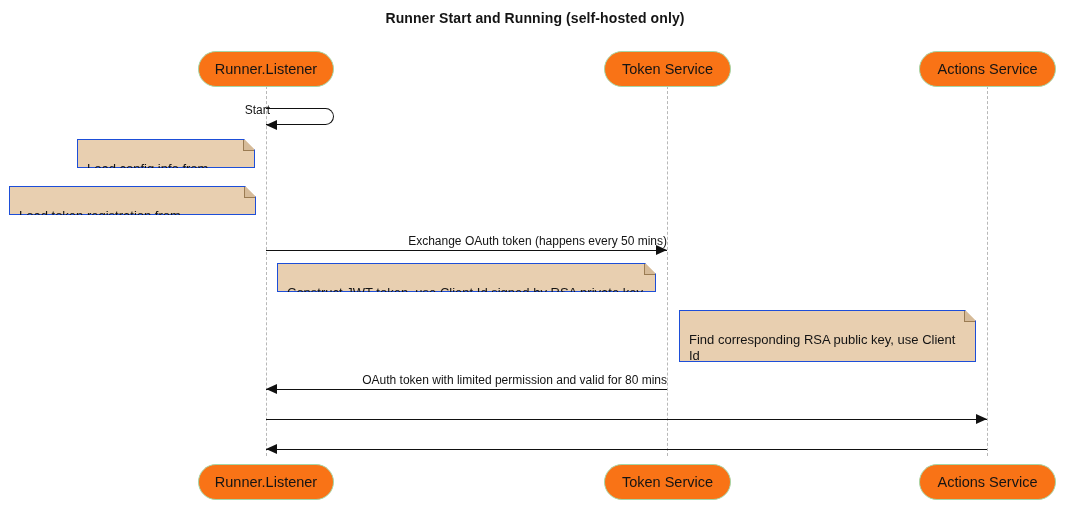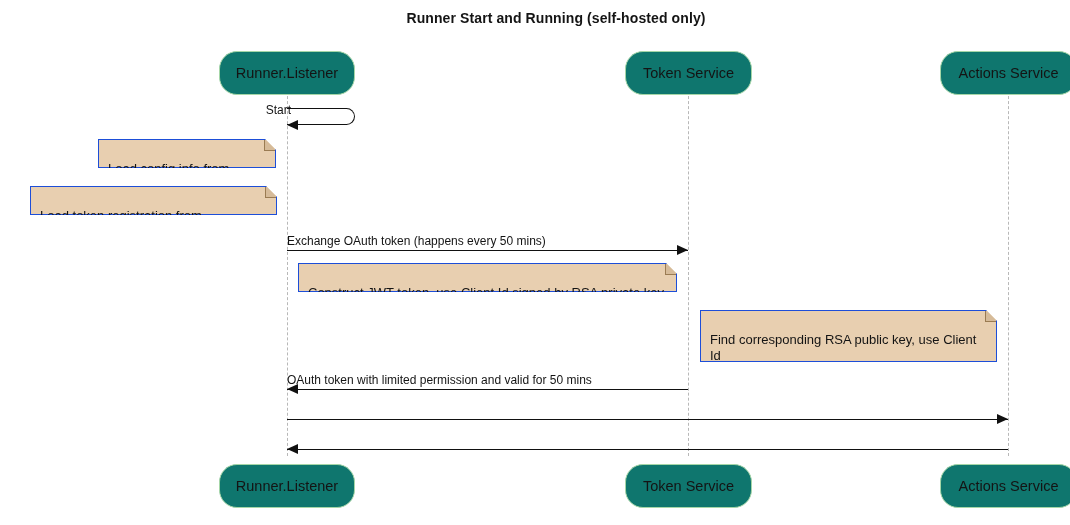--- a/index.html
+++ b/index.html
@@ -10,42 +10,41 @@
   body {
     width: 1070px;
     height: 525px;
     position: relative;
     font-family: "Liberation Sans", sans-serif;
     overflow: hidden;
   }
   #diagram-root {
     position: absolute;
     inset: 0;
-    margin-left: 21px;
   }
   .title {
     position: absolute;
     top: 10px;
     left: 0;
     width: 1070px;
     text-align: center;
     font-size: 14px;
     font-weight: bold;
     color: #141414;
     letter-spacing: 0.1px;
   }
   .lifeline {
     position: absolute;
     width: 0;
     border-left: 1px dashed #b8b8b8;
   }
   .participant {
     position: absolute;
-    height: 44px;
-    background: #0f766e;
+    height: 36px;
+    background: #f97316;
     border: 1px solid #a5d6a7;
     border-radius: 18px;
     display: flex;
     align-items: center;
     justify-content: center;
     box-sizing: border-box;
   }
   .participant span {
     font-size: 14.5px;
     color: #141414;
@@ -77,21 +76,21 @@
   .msg-line {
     position: absolute;
     height: 0;
     border-top: 1.4px solid #111111;
   }
   .msg-label {
     position: absolute;
     font-size: 12px;
     color: #141414;
     white-space: nowrap;
-    text-align: left;
+    text-align: right;
   }
   .arrow-head {
     position: absolute;
     width: 0;
     height: 0;
   }
   .arrow-right {
     border-top: 5px solid transparent;
     border-bottom: 5px solid transparent;
     border-left: 11px solid #111111;
@@ -164,21 +163,21 @@
     <span>Construct JWT token, use Client Id signed by RSA private key</span>
     <span class="dogear"></span>
   </div>
 
   <div class="note" style="left:679px; top:310px; width:297px; height:52px;">
     <span>Find corresponding RSA public key, use Client Id
 Verify JWT token's signature</span>
     <span class="dogear"></span>
   </div>
 
-  <div class="msg-label" style="left:266px; top:373px; width:401px;">OAuth token with limited permission and valid for 50 mins</div>
+  <div class="msg-label" style="left:266px; top:373px; width:401px;">OAuth token with limited permission and valid for 80 mins</div>
   <div class="msg-line" style="left:266px; top:389px; width:401px;"></div>
   <div class="arrow-head arrow-left" style="left:266px; top:384px;"></div>
 
   <div class="msg-line" style="left:266px; top:419px; width:721px;"></div>
   <div class="arrow-head arrow-right" style="left:976px; top:414px;"></div>
 
   <div class="msg-line" style="left:266px; top:449px; width:721px;"></div>
   <div class="arrow-head arrow-left" style="left:266px; top:444px;"></div>
 
 </div>

